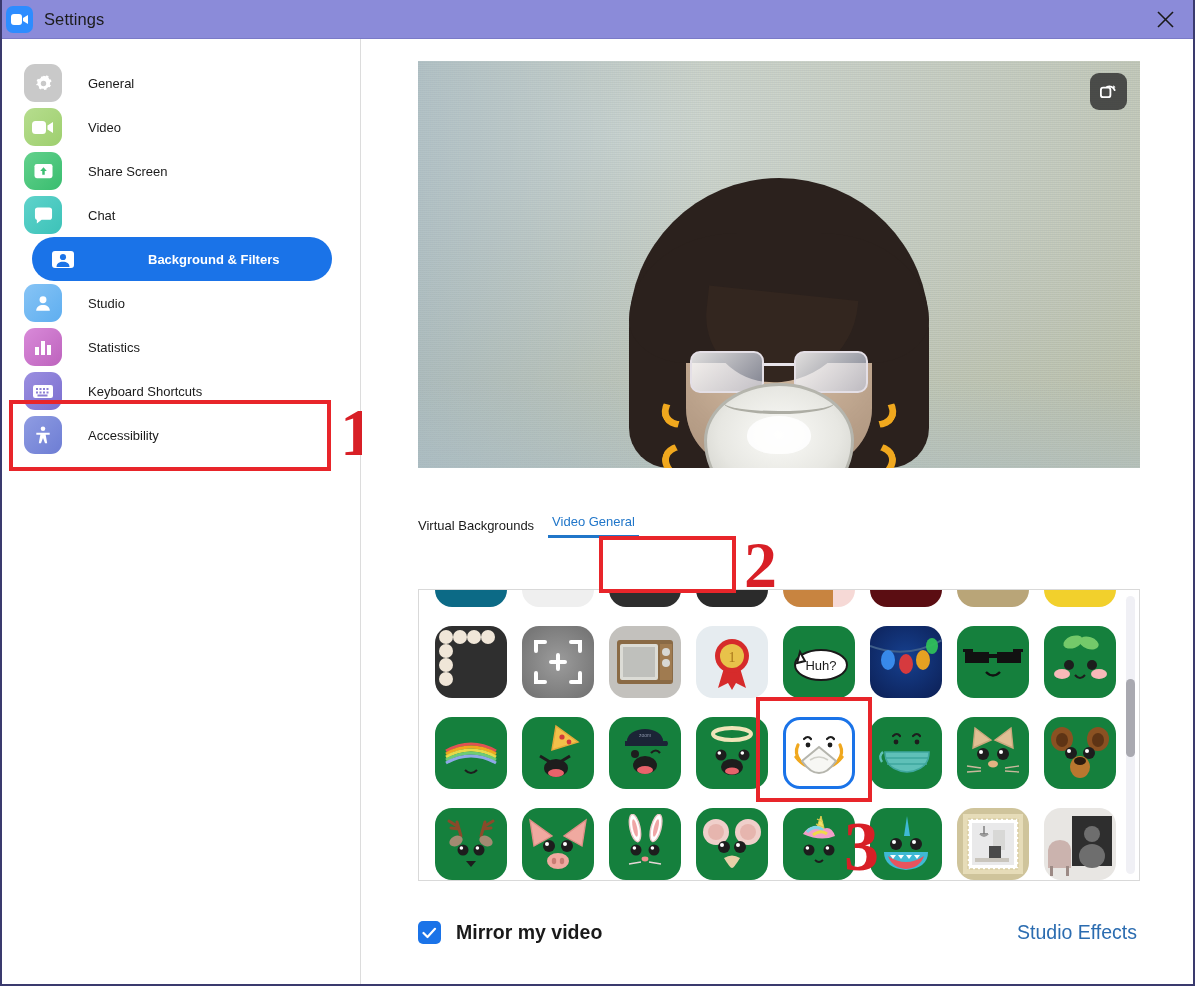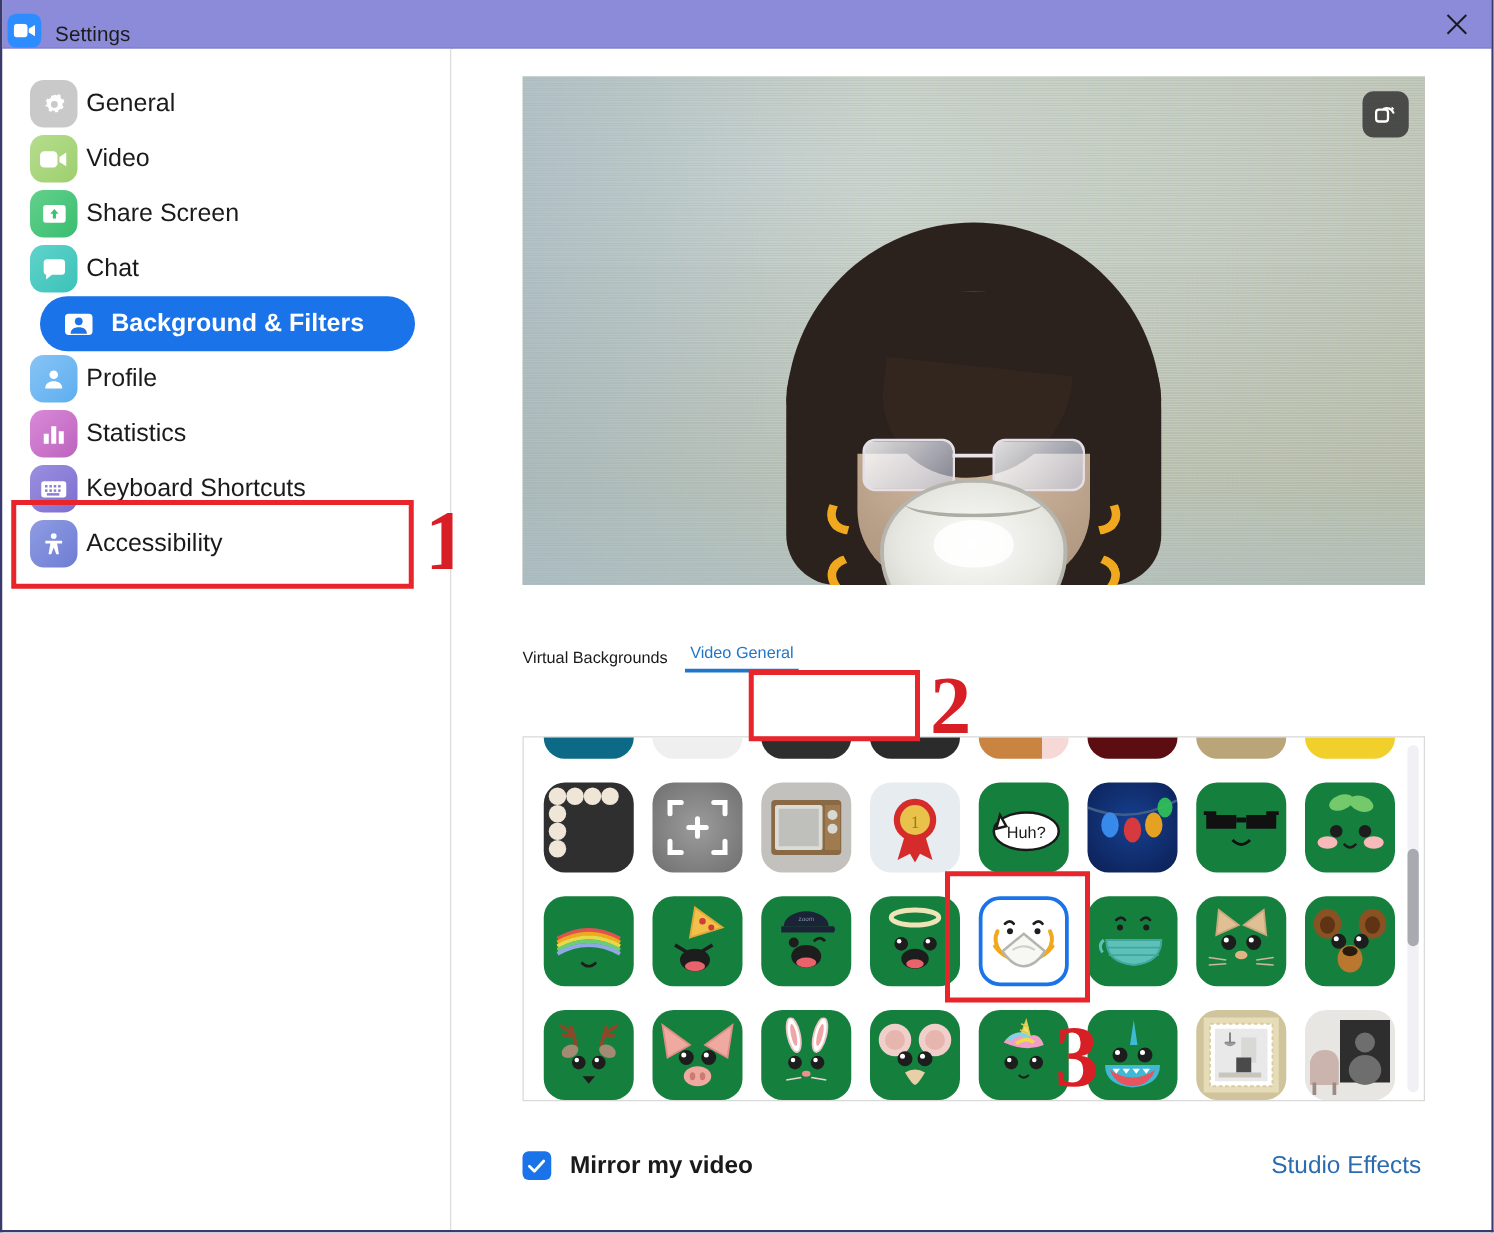--- a/index.html
+++ b/index.html
@@ -15,21 +15,21 @@
     background: #ffffff;
     border-left: 2px solid #3a3a6e;
     border-right: 2px solid #3a3a6e;
     border-bottom: 2px solid #3a3a6e;
   }
 
   
   .titlebar {
     position: absolute; top: 0; left: 0; right: 0; height: 39px;
     background: #8b8bd9;
-    display: flex; align-items: flex-end;
+    display: flex; align-items: center;
     border-bottom: 1px solid #7a7ac7;
   }
   .title-zoom-icon {
     width: 27px; height: 27px; margin-left: 4px;
     background: #2d8cff; border-radius: 7px;
     display: flex; align-items: center; justify-content: center;
   }
   .title-zoom-icon svg { display: block; }
   .titlebar-text {
     margin-left: 11px; font-size: 16.5px; color: #1c1c1c;
@@ -54,24 +54,24 @@
     height: 44px; margin: 0 16px 0 22px;
     border-radius: 22px; padding-left: 0px;
     cursor: pointer;
   }
   .nav-icon {
     width: 38px; height: 38px; border-radius: 11px;
     display: flex; align-items: center; justify-content: center;
     flex: 0 0 auto;
   }
   .nav-label {
-    margin-left: 7px; font-size: 20px; color: #1a1a1a;
+    margin-left: 26px; font-size: 13px; color: #1a1a1a;
     white-space: nowrap;
   }
-  .nav-item.active { background: #1a73e8; }
+  .nav-item.active { background: #1a73e8; gap: 40px; }
   .nav-item.active .nav-label { color: #ffffff; font-weight: bold; }
   .nav-item.active .nav-icon { background: transparent; }
 
   
   .annot-box {
     position: absolute; border: 4px solid #e8252a; background: transparent;
     pointer-events: none;
   }
   .annot-num {
     position: absolute; color: #d81f26; font-weight: bold;
@@ -311,21 +311,21 @@
     </div>
 
 
     <div class="nav-item">
       <div class="nav-icon" style="background:linear-gradient(135deg,#87c4f5,#5eaef0)">
         <svg width="20" height="20" viewBox="0 0 22 22">
           <circle cx="11" cy="7.5" r="3.8" fill="#fff"></circle>
           <path d="M3.5 19.5c0-4.3 3.4-6.4 7.5-6.4s7.5 2.1 7.5 6.4z" fill="#fff"></path>
         </svg>
       </div>
-      <div class="nav-label">Profile</div>
+      <div class="nav-label">Studio</div>
     </div>
 
     <div class="nav-item">
       <div class="nav-icon" style="background:linear-gradient(135deg,#d98ad9,#bd63bd)">
         <svg width="20" height="18" viewBox="0 0 20 18">
           <rect x="2" y="9" width="4" height="8" fill="#fff"></rect>
           <rect x="8" y="3" width="4" height="14" fill="#fff"></rect>
           <rect x="14" y="7" width="4" height="10" fill="#fff"></rect>
         </svg>
       </div>

